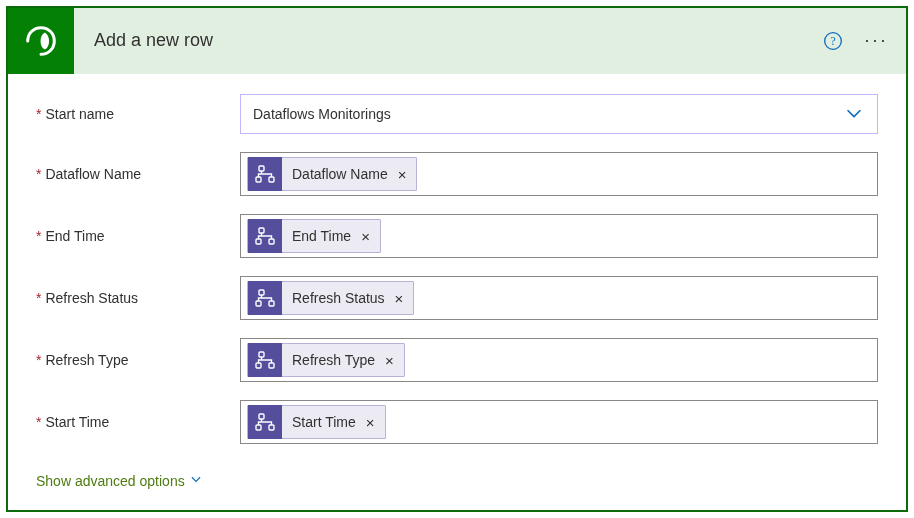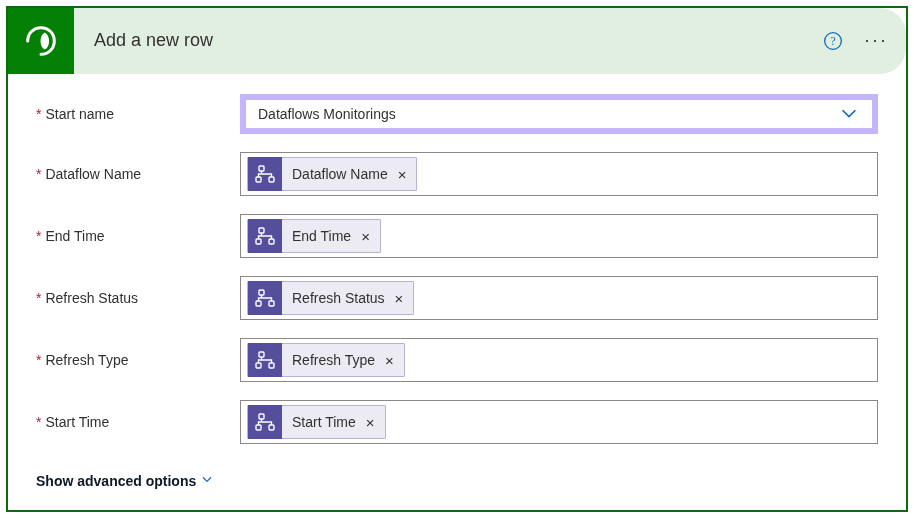--- a/index.html
+++ b/index.html
@@ -18,21 +18,20 @@
     height: 100%;
     display: flex;
     flex-direction: column;
   }
   .header {
     background: #e1efe1;
     display: flex;
     align-items: center;
     height: 66px;
     padding: 0 16px 1px 0;
-    border-radius: 26px;
   }
   .logo-box {
     width: 66px;
     height: 66px;
     background: #048004;
     display: flex;
     align-items: center;
     justify-content: center;
     flex-shrink: 0;
   }
@@ -84,21 +83,21 @@
     color: #323130;
     display: flex;
     align-items: center;
   }
   .req {
     color: #a4262c;
     margin-right: 4px;
   }
   .select-field {
     flex: 1;
-    border: 6px solid #c4b5fd;
+    border: 1px solid #c4b5fd;
     height: 40px;
     display: flex;
     align-items: center;
     padding: 10px 12px;
     justify-content: space-between;
     cursor: pointer;
     background: #fff;
   }
   .chevron-down svg { width: 22px; height: 22px; }
   .input-field {
@@ -137,25 +136,24 @@
   .token-remove {
     cursor: pointer;
     font-size: 15px;
     color: #323130;
     padding: 0 2px;
   }
   .adv {
     display: inline-flex;
     align-items: center;
     gap: 4px;
-    color: #0f172a;
+    color: #4d7c0f;
     font-size: 14px;
     margin-top: 10px;
     cursor: pointer;
-    font-weight: bold;
   }
   .adv svg { width: 14px; height: 14px; }
 </style>
 </head>
 <body>
 
 <div class="card">
   <div class="header">
     <div class="logo-box">
       <svg viewBox="0 0 40 40">

